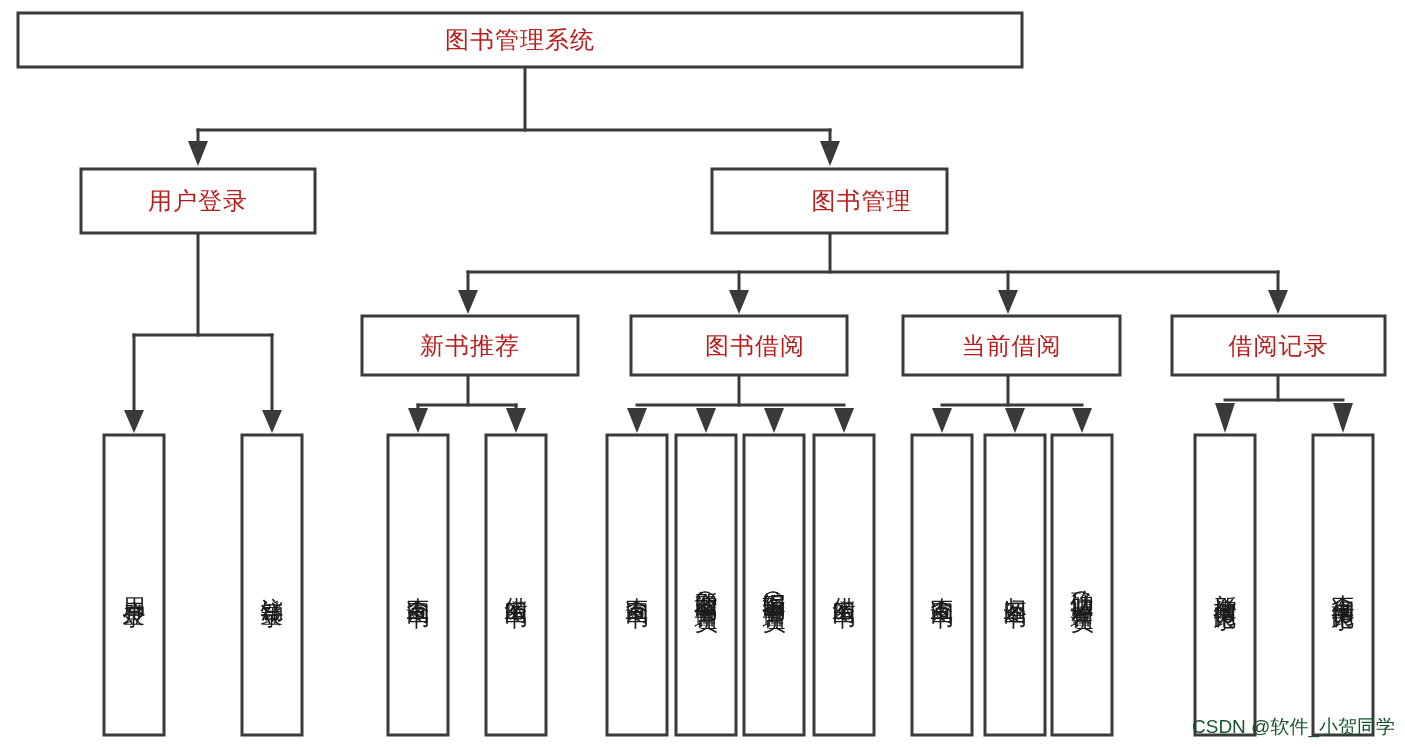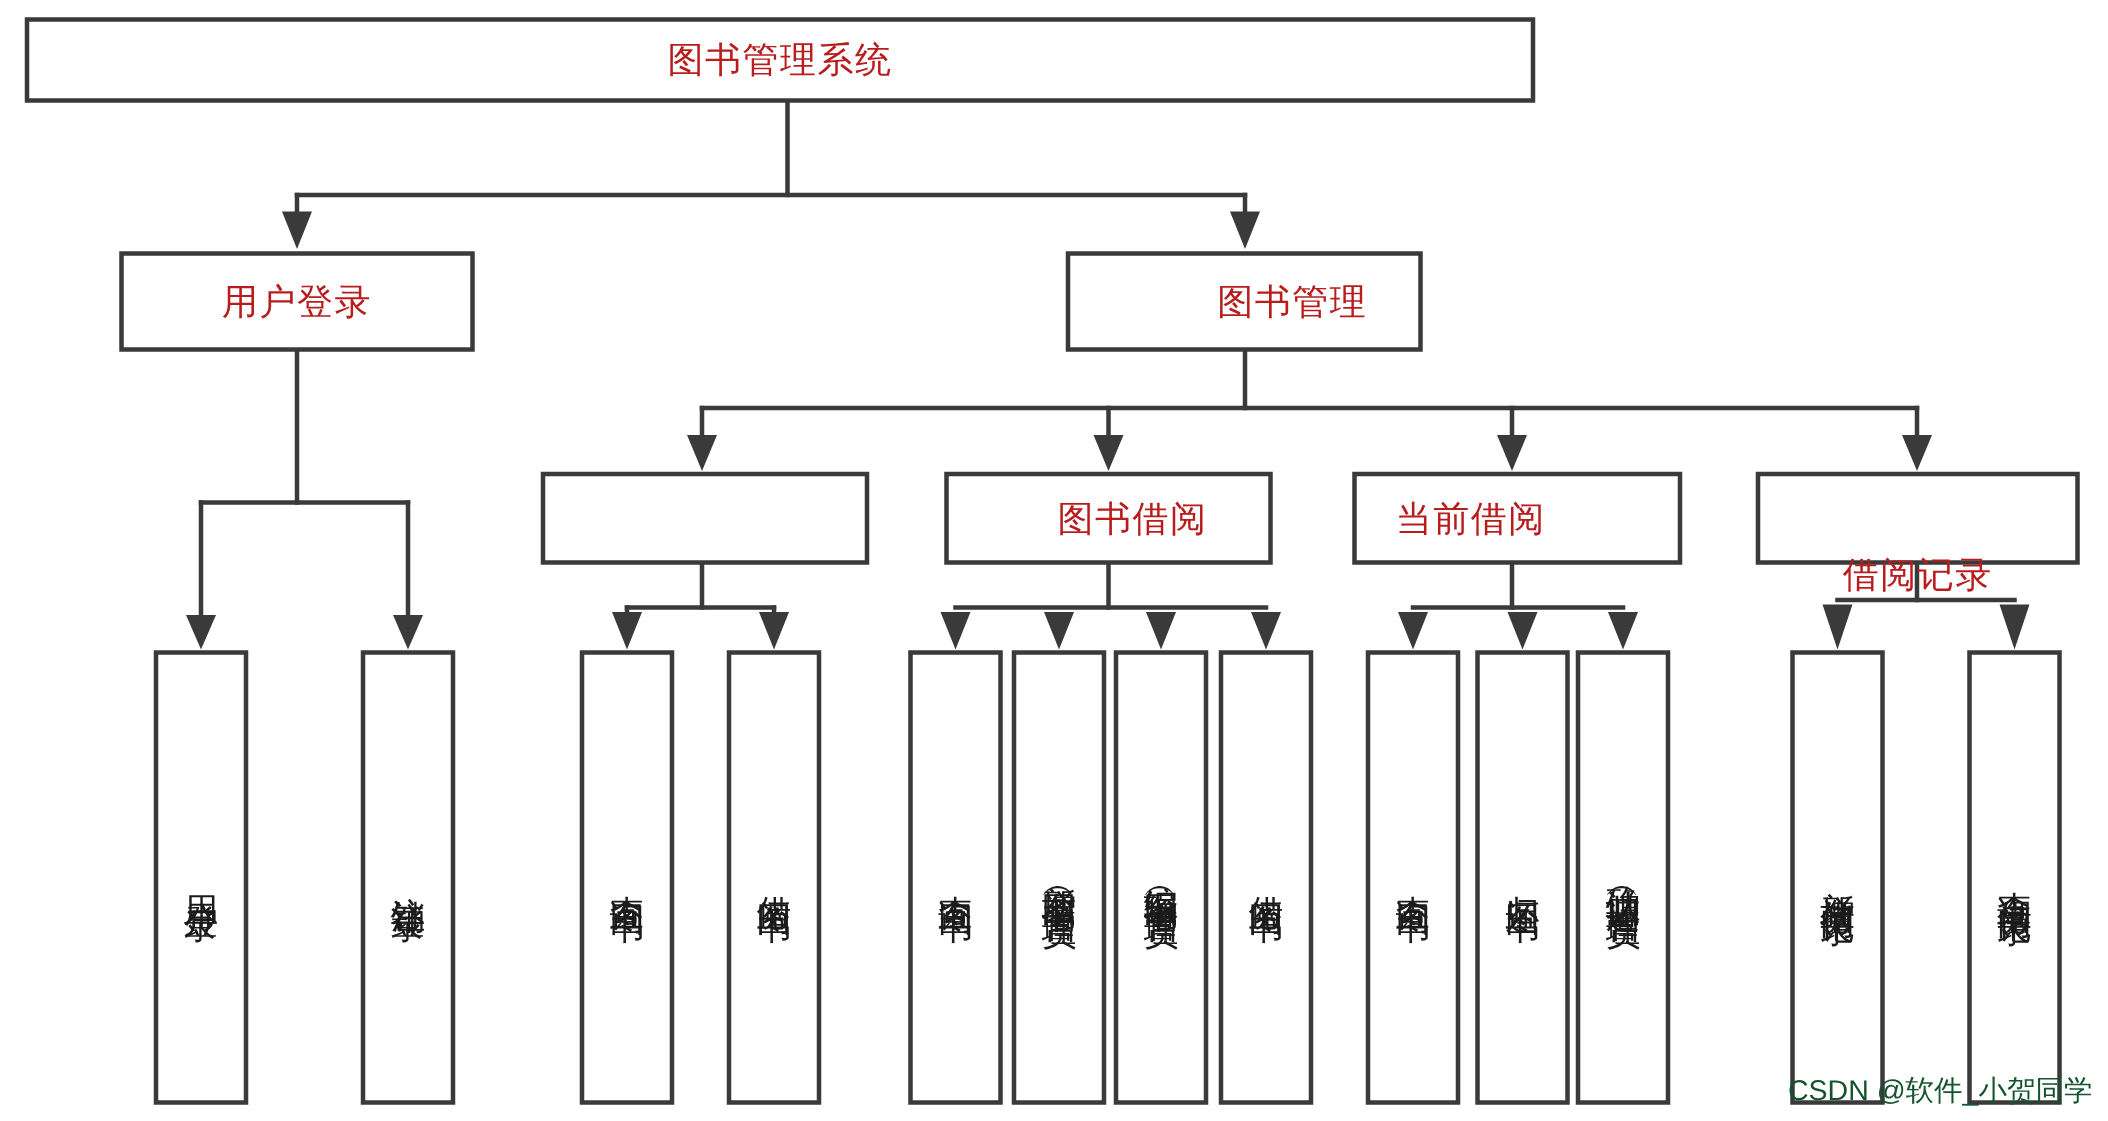--- a/index.html
+++ b/index.html
@@ -176,23 +176,24 @@
 
     <rect class="node-box" x="1195" y="435" width="60" height="300"></rect>
     <rect class="node-box" x="1313" y="435" width="60" height="300"></rect>
   </svg>
 
   <div class="node-label-h" style="left:18px; top:13px; width:1004px; height:54px;">图书管理系统</div>
 
   <div class="node-label-h" style="left:81px; top:169px; width:234px; height:64px;">用户登录</div>
   <div class="node-label-h" style="left:712px; top:169px; width:235px; height:64px;padding-left:32px;">图书管理</div>
 
+  <div class="node-label-h" style="left:362px; top:316px; width:216px; height:59px;">新书推荐</div>
   <div class="node-label-h" style="left:631px; top:316px; width:248px; height:59px;">图书借阅</div>
-  <div class="node-label-h" style="left:872px; top:316px; width:217px; height:59px;">当前借阅</div>
-  <div class="node-label-h" style="left:1172px; top:316px; width:213px; height:59px;margin-top:37px;">借阅记录</div>
+  <div class="node-label-h" style="left:903px; top:316px; width:217px; height:59px;">当前借阅</div>
+  <div class="node-label-h" style="left:1172px; top:316px; width:213px; height:59px;">借阅记录</div>
 
   <div class="node-label-v" style="left:104px; top:435px; width:60px; height:300px;">用户登录</div>
   <div class="node-label-v" style="left:242px; top:435px; width:60px; height:300px;">注销登录</div>
 
   <div class="node-label-v" style="left:388px; top:435px; width:60px; height:300px;">查询图书</div>
   <div class="node-label-v" style="left:486px; top:435px; width:60px; height:300px;">借阅图书</div>
 
   <div class="node-label-v" style="left:607px; top:435px; width:60px; height:300px;">查询图书</div>
   <div class="node-label-v" style="left:676px; top:435px; width:60px; height:300px;">新增图书（管理员）</div>
   <div class="node-label-v" style="left:744px; top:435px; width:60px; height:300px;">编辑图书（管理员）</div>

